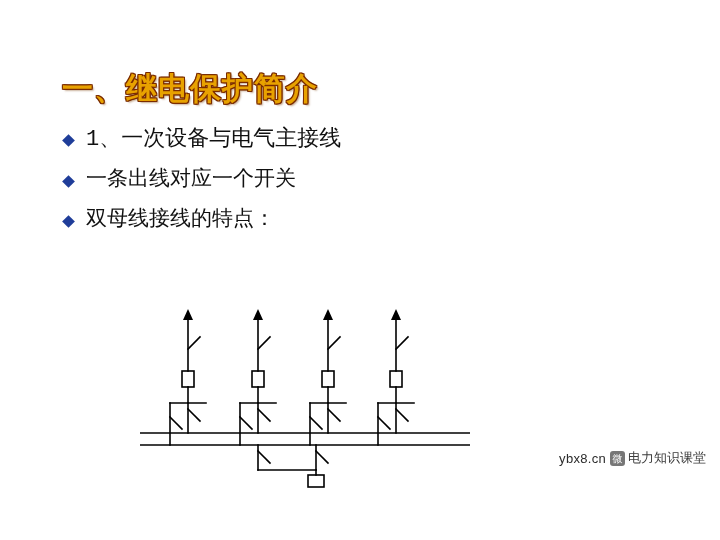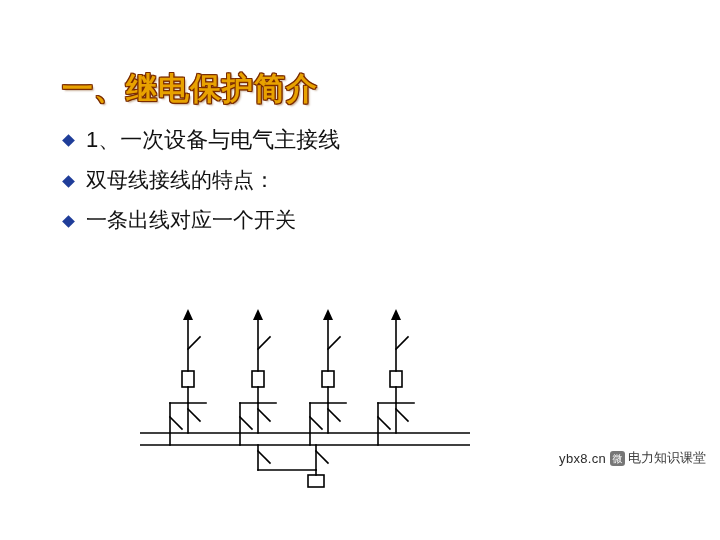--- a/index.html
+++ b/index.html
@@ -62,21 +62,21 @@
     background: #1F3D99;
     transform: rotate(45deg);
     margin-top: 11px;
     margin-right: 13px;
     flex: 0 0 auto;
   }
   .bullet-text {
     font-size: 21px;
     color: #111111;
     line-height: 1.32;
-    font-family: Liberation Sans, sans-serif;
+    font-family: Liberation Mono, monospace;
   }
   .bullet-text.big {
     font-size: 22px;
   }
   
   .diagram {
     position: absolute;
     left: 140px;
     top: 305px;
     width: 330px;
@@ -122,26 +122,26 @@
 
   <div class="bullets">
 
     <div class="bullet-row">
       <span class="diamond"></span>
       <span class="bullet-text big">1、一次设备与电气主接线</span>
     </div>
 
     <div class="bullet-row">
       <span class="diamond"></span>
-      <span class="bullet-text">双母线接线的特点：</span>
+      <span class="bullet-text">一条出线对应一个开关</span>
     </div>
 
     <div class="bullet-row">
       <span class="diamond"></span>
-      <span class="bullet-text">一条出线对应一个开关</span>
+      <span class="bullet-text">双母线接线的特点：</span>
     </div>
 
 
   </div>
 
   <div class="diagram">
     <svg width="330" height="210" viewBox="0 0 330 210" xmlns="http://www.w3.org/2000/svg">
       <g stroke="#000000" stroke-width="1.6" fill="none" stroke-linecap="square">
 
         <line x1="0" y1="128" x2="330" y2="128"></line>

